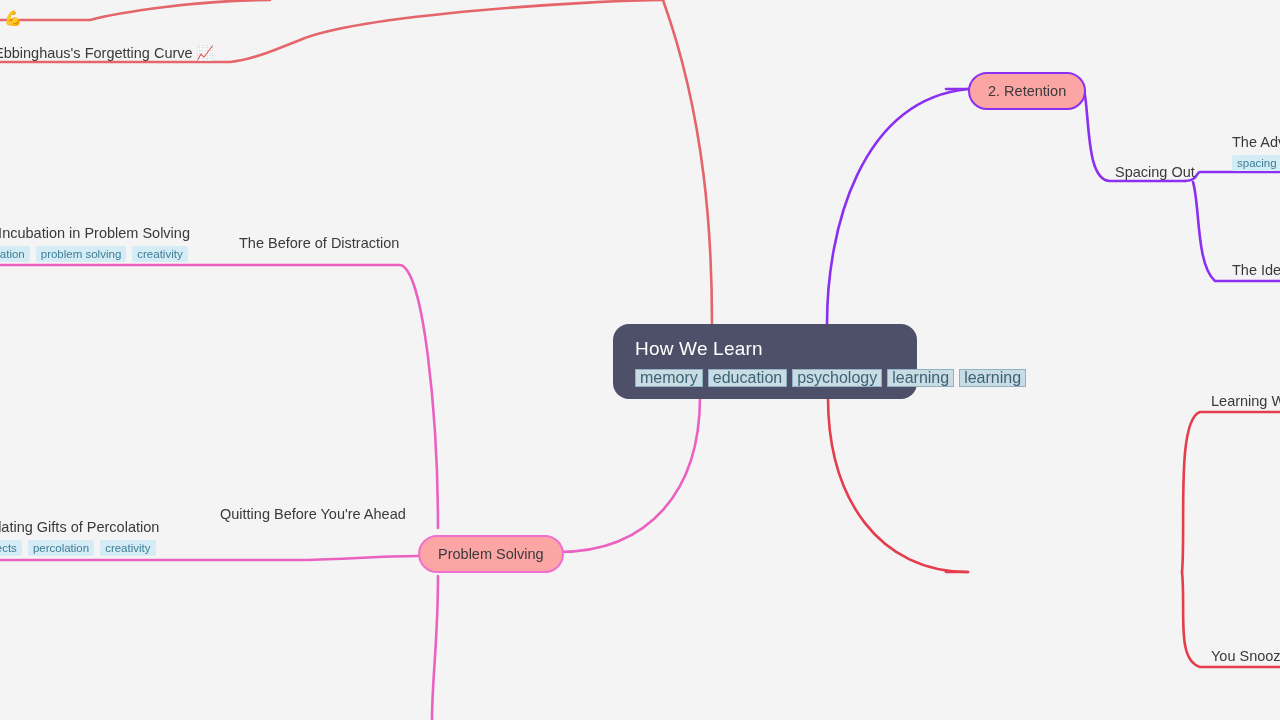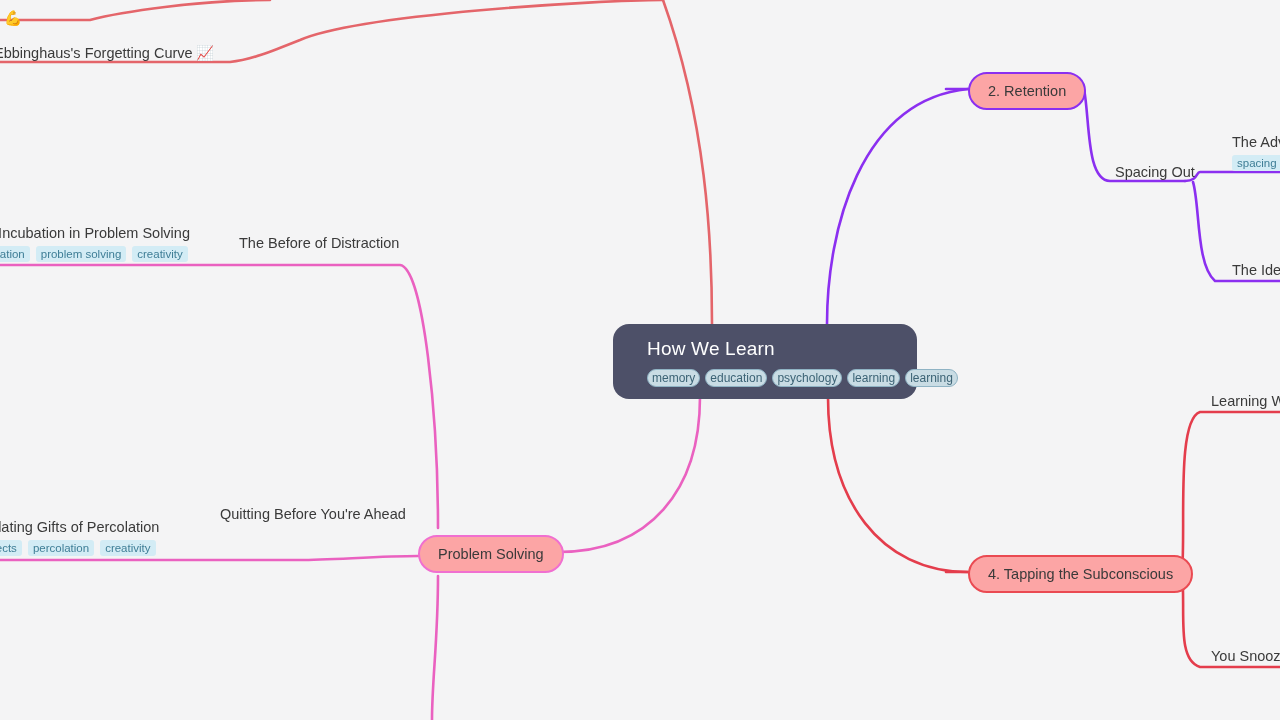--- a/index.html
+++ b/index.html
@@ -26,42 +26,42 @@
   }
 
   
   .root-node {
     position: absolute;
     left: 613px; top: 324px;
     width: 304px;
     box-sizing: border-box;
     background: #4d5068;
     border-radius: 16px;
-    padding: 14px 22px 12px 34px;
+    padding: 14px 22px 12px 22px;
   }
   .root-title {
     color: #ffffff;
     font-size: 19px;
     letter-spacing: .2px;
     margin-bottom: 9px;
     white-space: nowrap;
   }
   .root-tags {
     display: flex;
     gap: 5px;
     flex-wrap: nowrap;
   }
   .root-tag {
     background: #c9dce4;
     border: 1px solid #8fb3c4;
     color: #3c6375;
-    font-size: 12px;
+    font-size: 16px;
     line-height: 12px;
     padding: 2px 4px;
-    border-radius: 9px;
+    border-radius: 0;
     white-space: nowrap;
   }
 
   
   .pill {
     position: absolute;
     background: #fca5a5;
     border-radius: 999px;
     border: 2.5px solid #888;
     padding: 9px 18px;
@@ -144,23 +144,20 @@
       <span class="root-tag">psychology</span>
       <span class="root-tag">learning</span>
       <span class="root-tag">learning</span>
     </div>
   </div>
 
   <div class="pill purple" style="left:968px; top:72px;">
     <span>2. Retention</span>
   </div>
 
-  <div class="pill red" style="left:968px; top:555px;">
-    <span>4. Tapping the Subconscious</span>
-  </div>
 
   <div class="pill pink" style="left:418px; top:535px;">
     <span>Problem Solving</span>
   </div>
 
   <div class="leaf" style="left:-8px; top:8px;">
     <div class="leaf-title">h 💪</div>
   </div>
 
   <div class="leaf" style="left:-6px; top:43px;">

